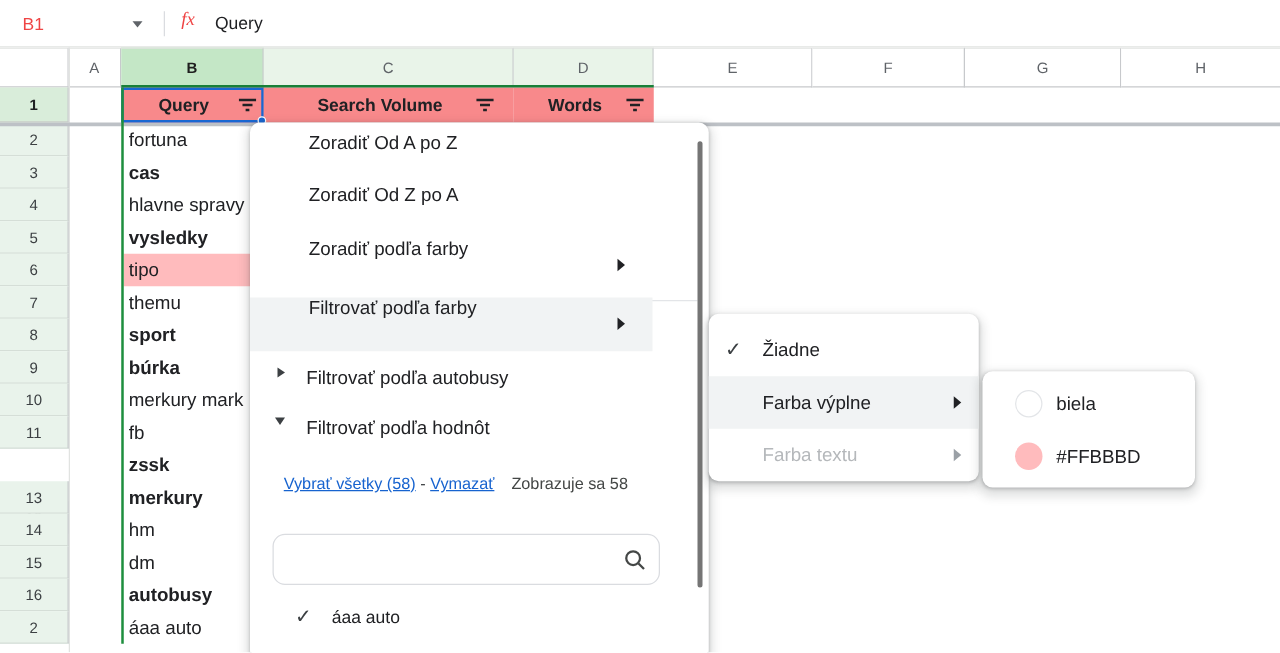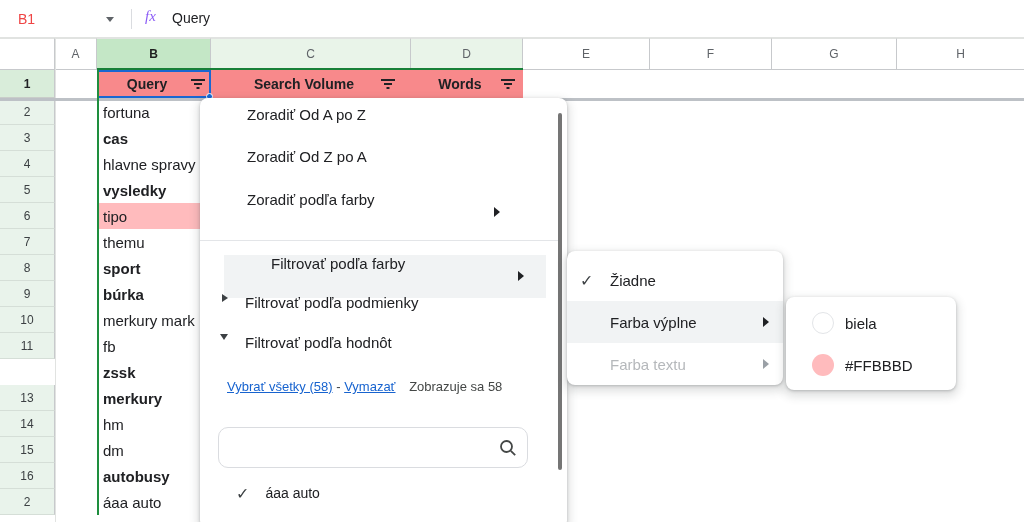--- a/index.html
+++ b/index.html
@@ -8,21 +8,21 @@
   #app { position:relative; width:1024px; height:522px; overflow:hidden; background:#fff; }
   .abs { position:absolute; }
 
   
   #formula-bar { left:0; top:0; width:1024px; height:38px; background:#fff; border-bottom:1px solid #E1E3E1; }
   #name-box { left:0; top:0; width:104px; height:38px; display:flex; align-items:center; padding-left:18px;
               font-size:14px; color:#ef4444; }
   .nb-arrow { left:106px; top:17px; width:0; height:0; border-left:4px solid transparent;
               border-right:4px solid transparent; border-top:5px solid #5F6368; }
   .fb-divider { left:131px; top:9px; width:1px; height:20px; background:#DADCE0; }
-  .fx { left:145px; top:8px; font-family:"Liberation Serif", serif; font-style:italic; font-size:15px; color:#8b5cf6; }
+  .fx { left:145px; top:8px; font-family:"Liberation Serif", serif; font-style:italic; font-size:15px; color:#ef4444; }
   #formula-value { left:172px; top:10px; font-size:14px; color:#202124; }
   .corner-box { left:0; top:38px; width:55px; height:32px; background:#FFFFFF; border-bottom:1px solid #C7C9CC; border-right:1px solid #C7C9CC; border-top:1px solid #E1E3E1;}
   .col-hdr { top:38px; height:32px; display:flex; align-items:center; justify-content:center;
              font-size:12px; color:#5F6368; border-right:1px solid #C7C9CC; border-top:1px solid #E1E3E1; border-bottom:1px solid #C7C9CC; background:#fff; }
   .col-hdr.inrange { background:#E9F4E9; }
   .col-hdr.selected { background:#C4E7C6; color:#1F1F1F; font-weight:bold; }
   .range-underline { left:97px; top:68px; width:426px; height:2px; background:#188038; z-index:3; }
 
   
   .row1-hdr { left:0; top:70px; width:55px; height:28px; background:#D9EDDA; border-bottom:1px solid #C9CDC9;
@@ -290,27 +290,27 @@
       <span class="fm-label mi-text">Zoradiť Od A po Z</span>
     </div>
     <div class="fm-item" style="top:50px;">
       <span class="fm-label mi-text">Zoradiť Od Z po A</span>
     </div>
     <div class="fm-item" style="top:93px;">
       <span class="fm-label mi-text">Zoradiť podľa farby</span>
       <span class="fm-right-arrow sub-arrow"></span>
     </div>
     <div class="fm-divider"></div>
-    <div class="fm-item hl" style="top:157px;margin-left:24px;">
+    <div class="fm-item hl" style="top:140px;">
       <span class="fm-label mi-text">Filtrovať podľa farby</span>
       <span class="fm-right-arrow sub-arrow"></span>
     </div>
     <div class="fm-item" style="top:196px;height:36px;">
       <span class="tri-right" style="margin-left:22px;"></span>
-      <span class="mi-text" style="margin-left:17px;">Filtrovať podľa podmienky</span>
+      <span class="mi-text" style="margin-left:17px;">Filtrovať podľa autobusy</span>
     </div>
     <div class="fm-item" style="top:236px;height:36px;">
       <span class="tri-down" style="margin-left:20px;"></span>
       <span class="mi-text" style="margin-left:17px;">Filtrovať podľa hodnôt</span>
     </div>
     <div class="fm-links">
       <a>Vybrať všetky (58)</a>
       <span>-</span>
       <a>Vymazať</a>
       <span class="fm-showing">Zobrazuje sa 58</span>

